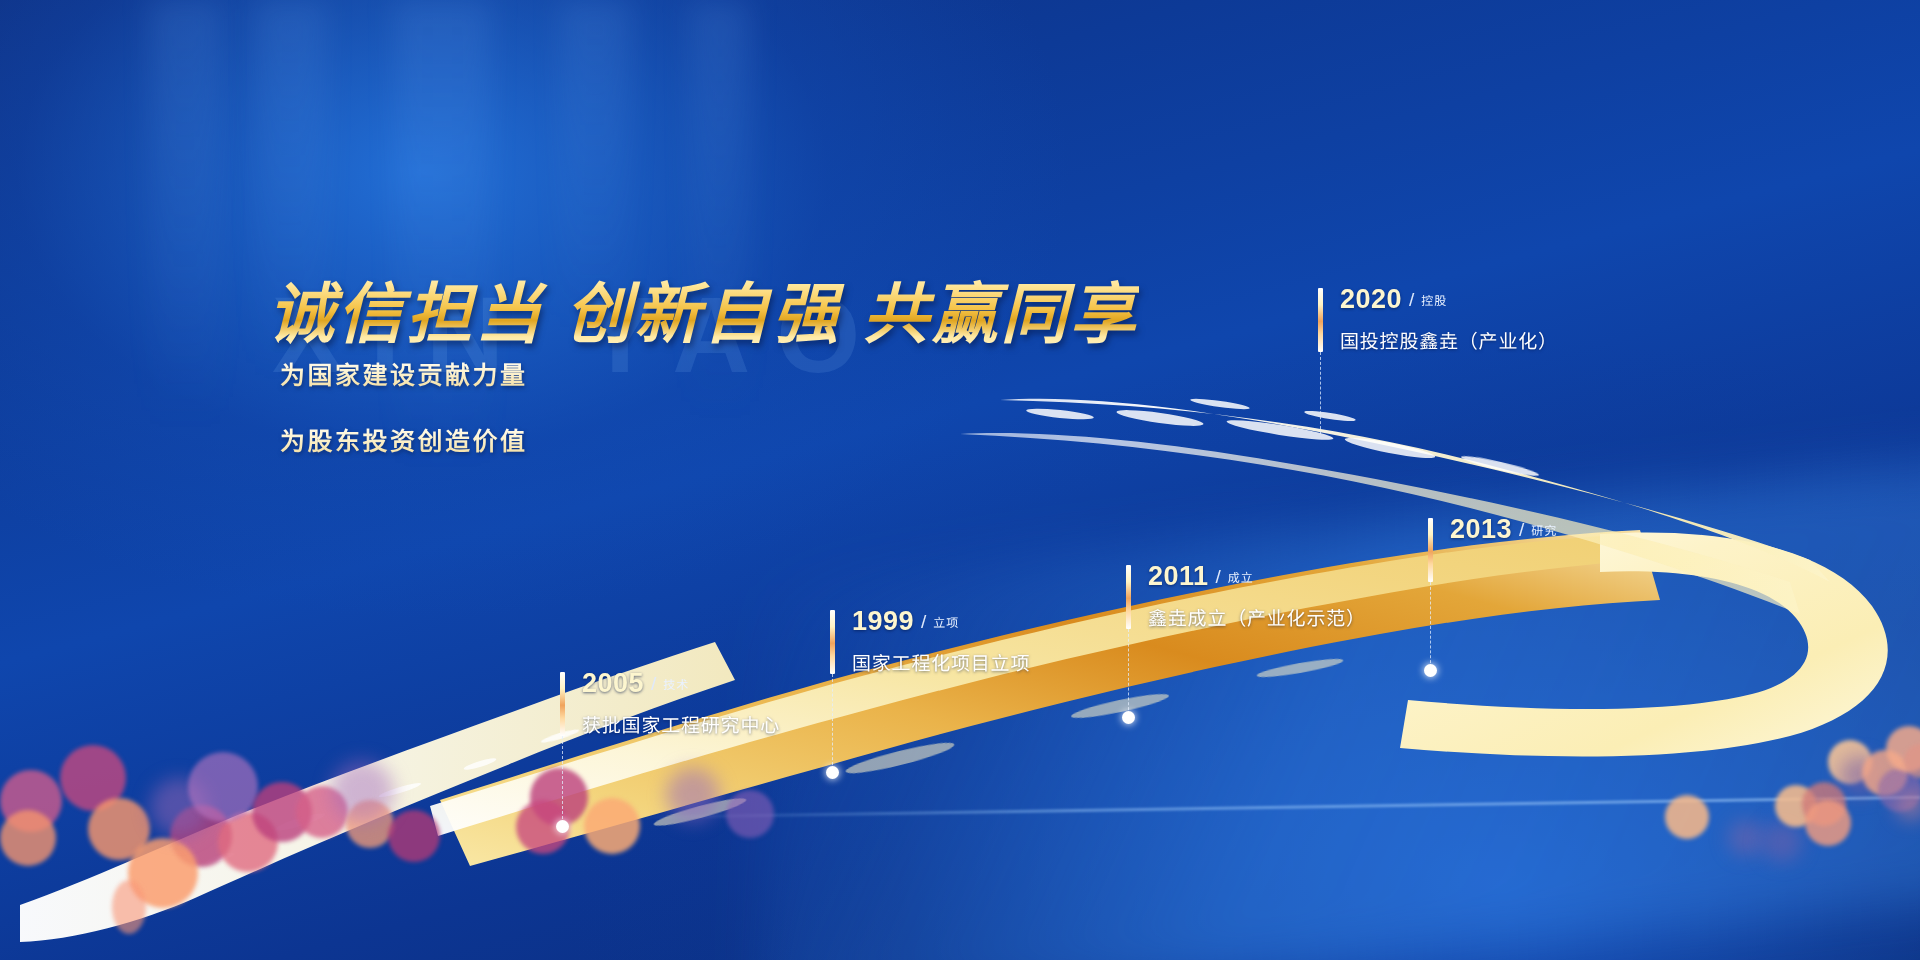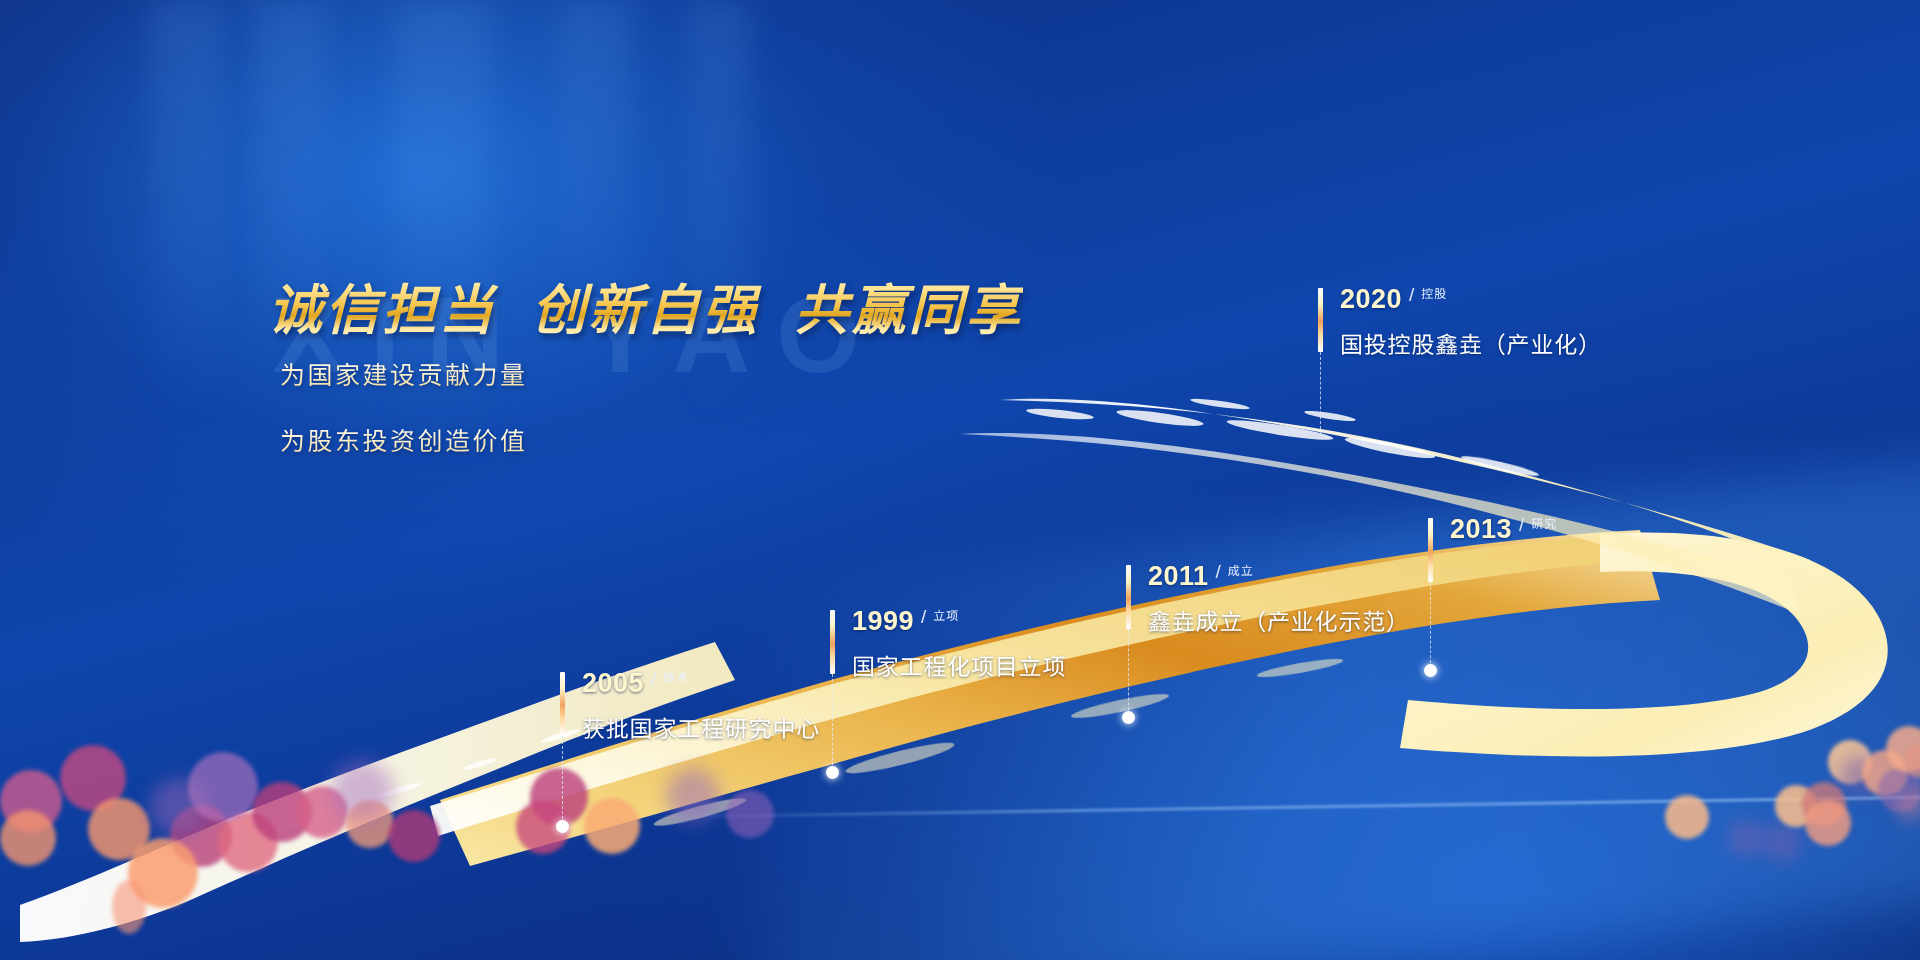--- a/index.html
+++ b/index.html
@@ -43,60 +43,61 @@
   }
 
   
   .watermark {
     position:absolute; left:272px; top:272px;
     font-size:108px; font-weight:700; letter-spacing:26px;
     color:rgba(150,200,255,0.13);
     white-space:nowrap; pointer-events:none; user-select:none;
   }
   .headline {
-    position:absolute; left:268px; top:266px;
-    font-size:54px; font-weight:700; letter-spacing:3px;
+    position:absolute; left:268px; top:260px;
+    font-size:66px; font-weight:700; letter-spacing:3px;
     white-space:nowrap;
     font-style:italic;
-    font-family:Liberation Mono, monospace;
+    font-family:Liberation Sans, sans-serif;
     background:linear-gradient(180deg,#fffbe0 0%,#ffe79a 26%,#f4c145 52%,#e0a521 63%,#ffeaa6 80%,#fff6d4 100%);
     -webkit-background-clip:text; background-clip:text;
     color:transparent; -webkit-text-fill-color:transparent;
     filter:drop-shadow(2px 4px 3px rgba(4,22,70,0.55));
   }
   .slogan-list { position:absolute; left:280px; top:355px; }
   .slogan {
     font-size:25px; letter-spacing:2.5px; margin-bottom:30px;
     white-space:nowrap;
     background:linear-gradient(180deg,#ffffff 0%,#fdf4d4 45%,#f3dc9d 100%);
     -webkit-background-clip:text; background-clip:text;
     color:transparent; -webkit-text-fill-color:transparent;
     filter:drop-shadow(1px 2px 2px rgba(4,22,70,0.5));
+    font-weight:bold;
   }
 
   
   #brush { position:absolute; left:0; top:0; width:1920px; height:960px; pointer-events:none; }
 
   
   .milestone { position:absolute; }
   .ms-bar {
     position:absolute; left:0; top:0; width:5px; height:64px;
     background:linear-gradient(to bottom,#ffffff 0%,#fff3c4 26%,#f0a35c 52%,#ffd9a0 72%,#ffffff 100%);
     border-radius:1px;
   }
   .ms-text { position:absolute; left:22px; top:-4px; white-space:nowrap; }
-  .ms-year-row { display:flex; align-items:flex-start; }
+  .ms-year-row { display:flex; align-items:center; }
   .ms-year {
     font-size:27px; font-weight:700; color:#fdf6cf; letter-spacing:0.5px;
     text-shadow:0 1px 3px rgba(4,22,70,0.6);
   }
   .ms-sep { font-size:19px; color:#dfe9fb; margin:0 7px; font-weight:300; }
   .ms-tag { font-size:12px; color:#eaf2ff; letter-spacing:1px; }
   .ms-desc {
-    margin-top:11px; font-size:23px; letter-spacing:0.8px;
+    margin-top:11px; font-size:19px; letter-spacing:0.8px;
     color:#ffffff;
     text-shadow:0 1px 3px rgba(4,22,70,0.55);
   }
   .ms-leader {
     position:absolute; left:2px; width:0;
     border-left:1px dashed rgba(225,238,255,0.75);
   }
   .ms-dot {
     position:absolute; width:13px; height:13px; border-radius:50%;
     background:#ffffff; left:-4px;

